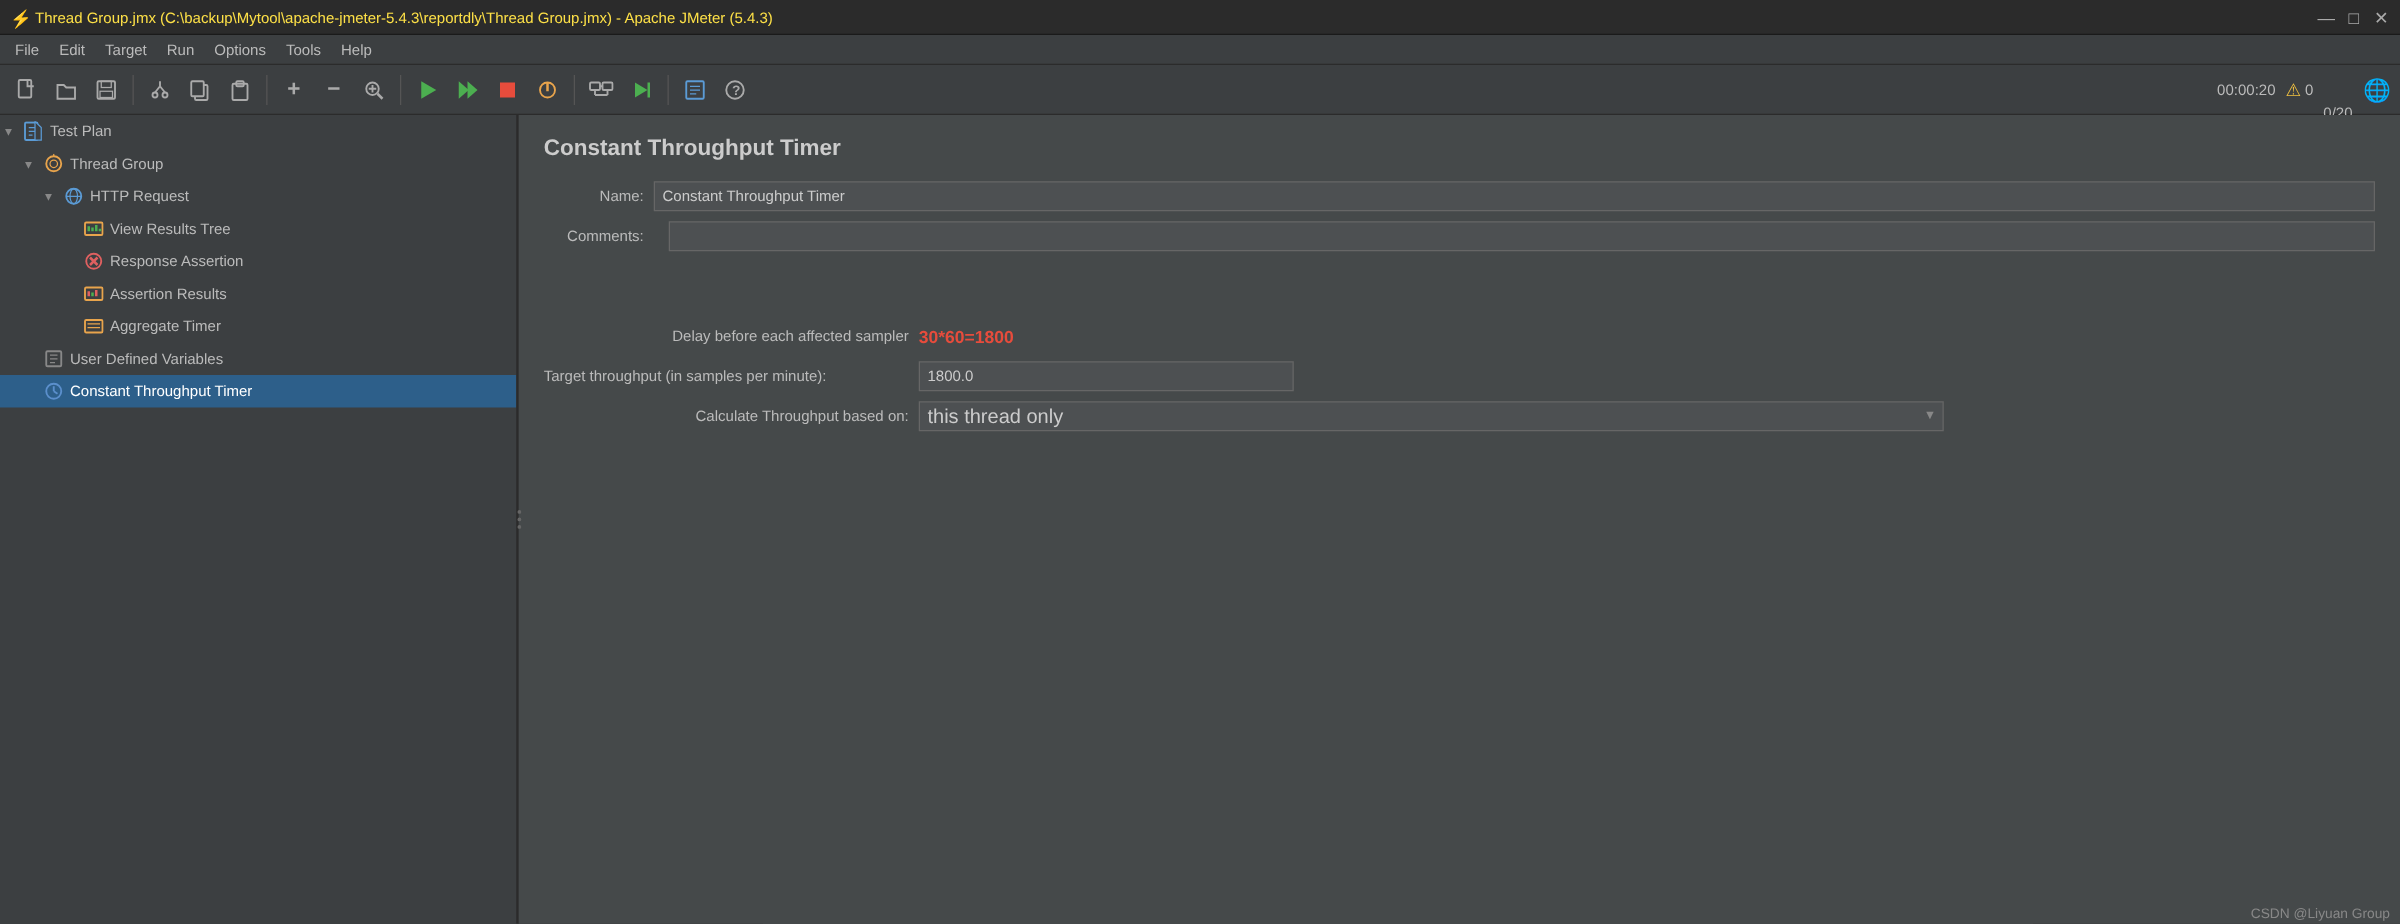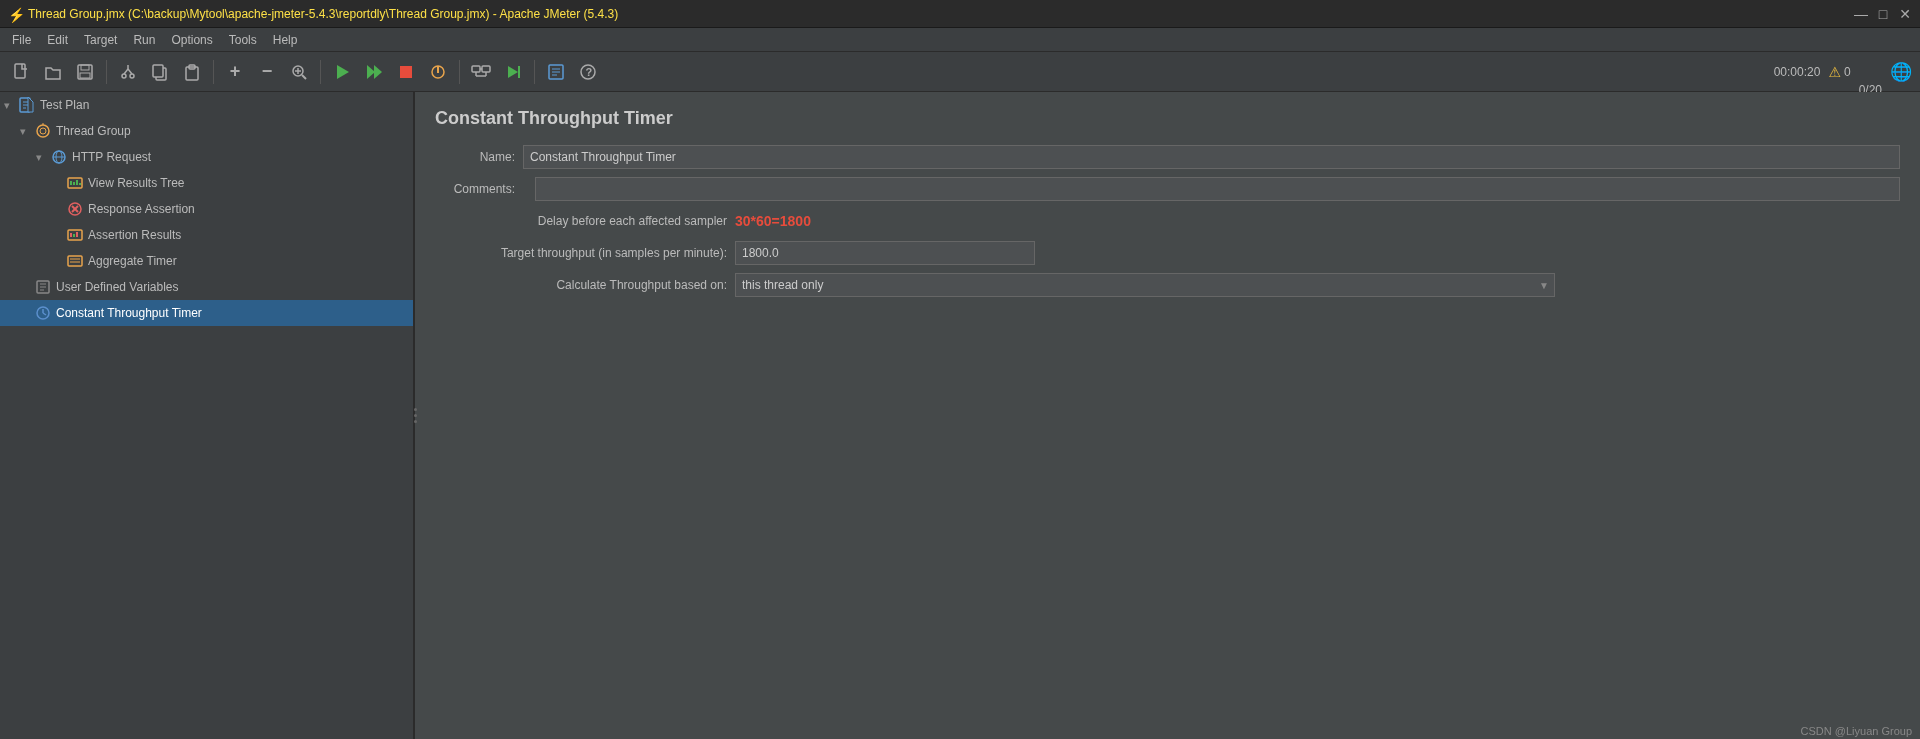--- a/index.html
+++ b/index.html
@@ -208,20 +208,21 @@
     }
     .form-label-name { width: 80px; margin-right: 8px; }
     .form-label-comments { width: 80px; margin-right: 20px; }
 
     
     .delay-row {
       display: flex;
       align-items: center;
       margin-bottom: 8px;
       padding: 4px 0;
+      margin-top: 48px;
     }
     .delay-label {
       font-size: 12px;
       color: #bbbbbb;
       width: 300px;
       text-align: right;
       padding-right: 8px;
     }
     .delay-formula {
       font-size: 14px;
@@ -232,21 +233,20 @@
     
     .throughput-row {
       display: flex;
       align-items: center;
       margin-bottom: 8px;
     }
     .throughput-label {
       font-size: 12px;
       color: #bbbbbb;
       width: 300px;
-      text-align: right;
       padding-right: 8px;
     }
     .throughput-input {
       width: 300px;
       height: 24px;
       background: #4d5052;
       border: 1px solid #666;
       color: #cccccc;
       font-size: 12px;
       padding: 2px 6px;
@@ -265,21 +265,21 @@
       width: 300px;
       text-align: right;
       padding-right: 8px;
     }
     .calculate-select {
       width: 820px;
       height: 24px;
       background: #4d5052;
       border: 1px solid #666;
       color: #cccccc;
-      font-size: 12px;
+      font-size: 16px;
       padding: 0 6px;
       outline: none;
       appearance: none;
       -webkit-appearance: none;
       cursor: pointer;
     }
     .select-wrapper {
       position: relative;
       width: 820px;
     }

